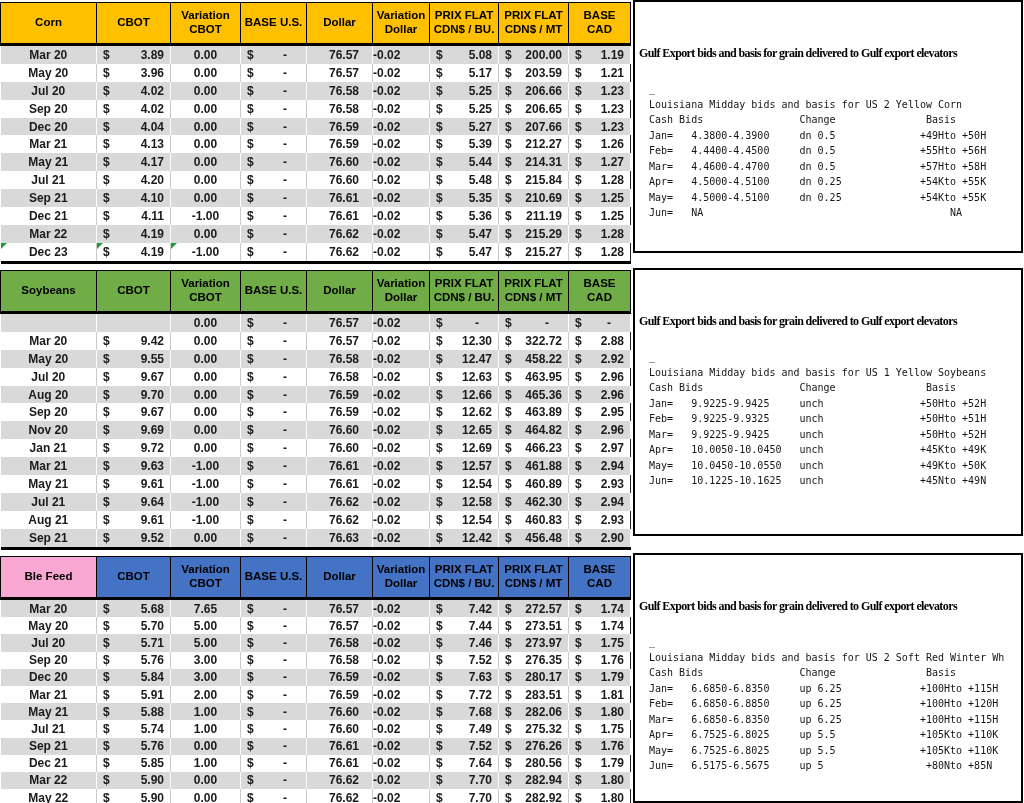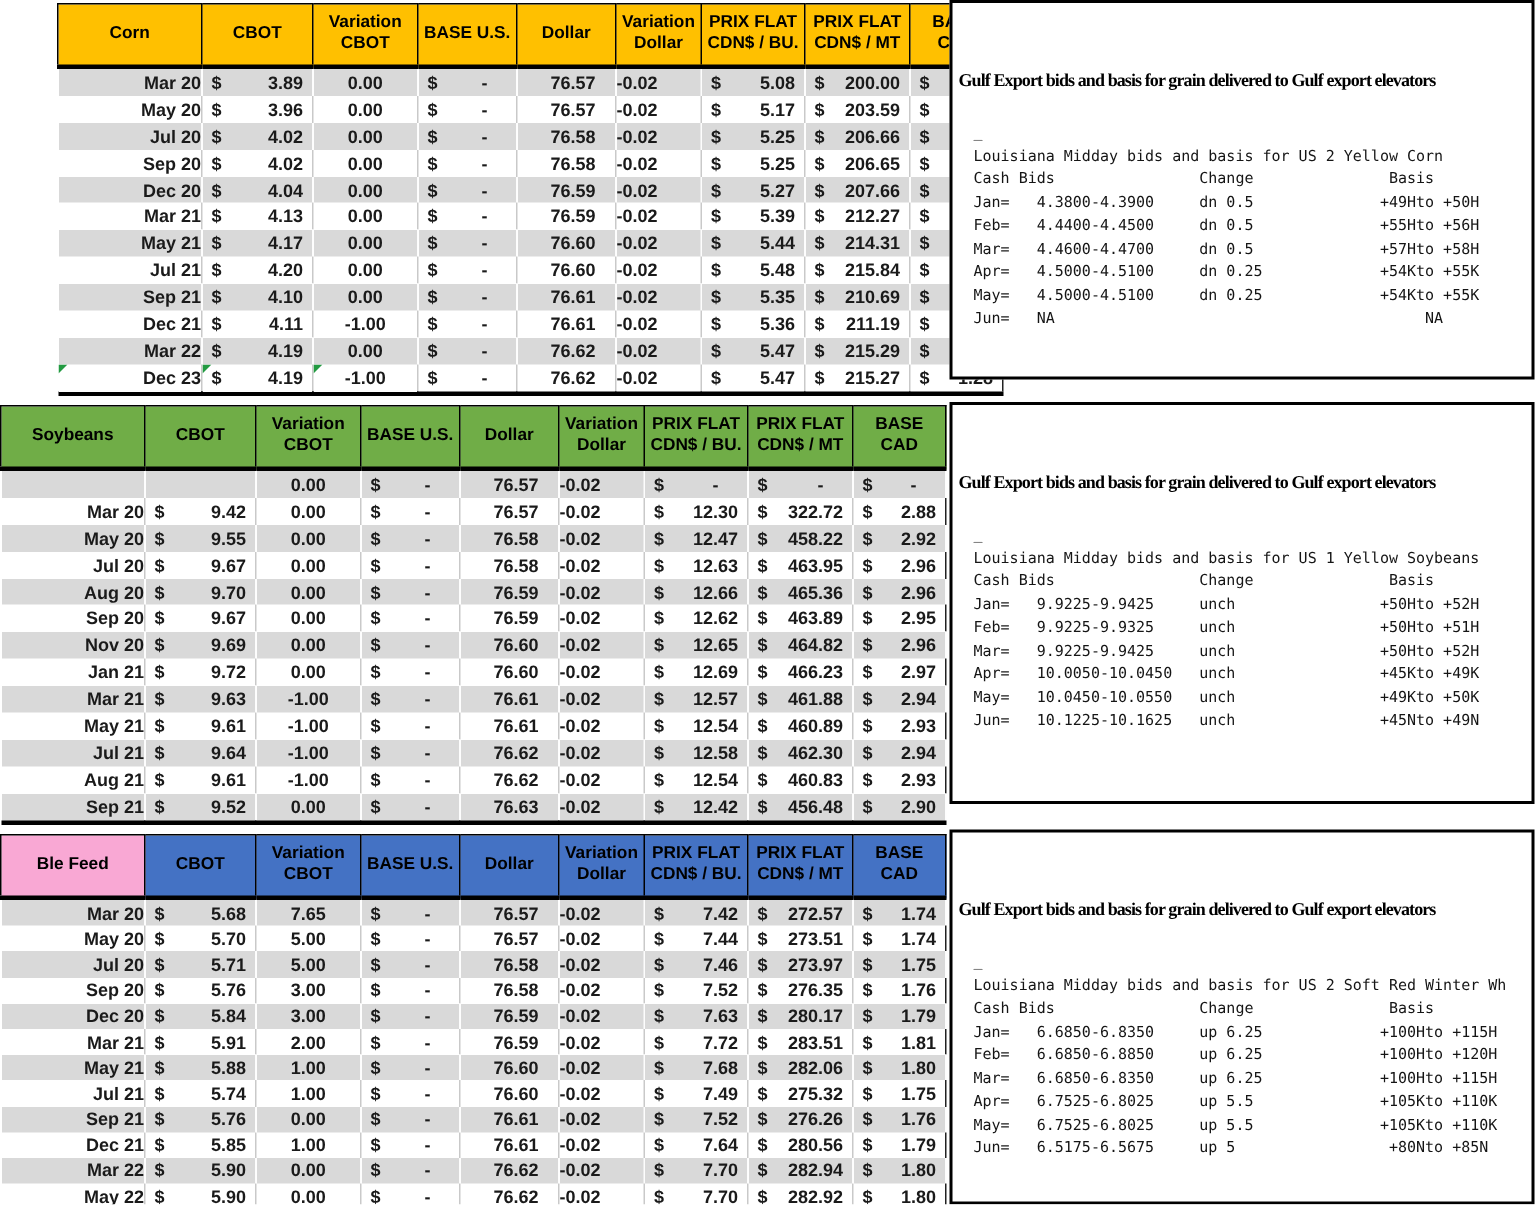--- a/index.html
+++ b/index.html
@@ -1,31 +1,31 @@
 <!DOCTYPE html>
 <html><head>
 <meta charset="utf-8">
 <style>
   html,body{margin:0;padding:0;background:#fff;}
   #app{position:relative;width:1024px;height:803px;background:#fff;overflow:hidden;
        font-family:"Liberation Sans",sans-serif;}
 
   
   .tbl{position:absolute;left:0;width:630px;}
-  #t0{top:2px;margin-left:38px;} #t1{top:270px;} #t2{top:556px;}
+  #t0{top:2px;} #t1{top:270px;} #t2{top:556px;}
   table.grid{border-collapse:collapse;table-layout:fixed;width:630px;border-bottom:3px solid #000;}
   table.grid th{background:#FFC000;border:1px solid #000;border-bottom:3px solid #000;
        font-size:11.5px;font-weight:700;color:#000;text-align:center;vertical-align:middle;
        height:40px;line-height:1.2;padding:0 1px;}
   table.grid td{height:17.9px;font-size:12px;font-weight:600;color:#1a1a1a;vertical-align:middle;
        border-right:1px solid #c9c9c9;background:#fff;overflow:hidden;white-space:nowrap;padding:0;}
   #t2 table.grid td{height:17.2px;}
   table.grid tr.stripe td{background:#D9D9D9;border-right-color:#fdfdfd;}
   table.grid td:last-child{border-right:1px solid #222;}
-  .c-month{text-align:right;}
+  .c-month{text-align:center;}
   .c-var{text-align:center;font-weight:700;}
   .vc-k{color:#000;} .vc-r{color:#FF0000;} .vc-g{color:#00B050;}
   .c-dollar{text-align:right;padding-right:13px !important;}
   .c-vard{padding-right:8px !important;color:#FF0000;font-weight:700;}
   .mw{display:flex;justify-content:space-between;align-items:center;padding:0 6px;}
   .mw .cur{font-weight:600;}
   .mw .val.dash{padding-right:13px;}
   td.flag{position:relative;}
   td.flag::before{content:"";position:absolute;left:0;top:0;width:0;height:0;
        border-top:6px solid #229a41;border-right:6px solid transparent;}

